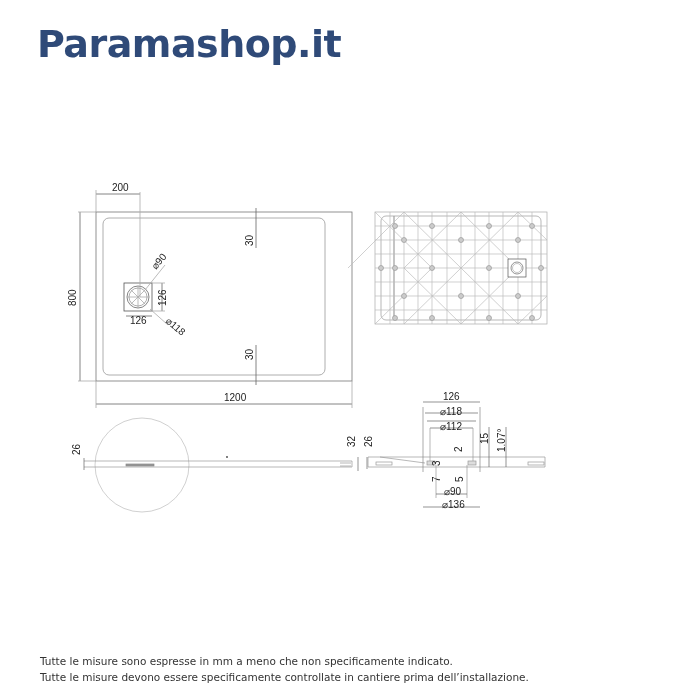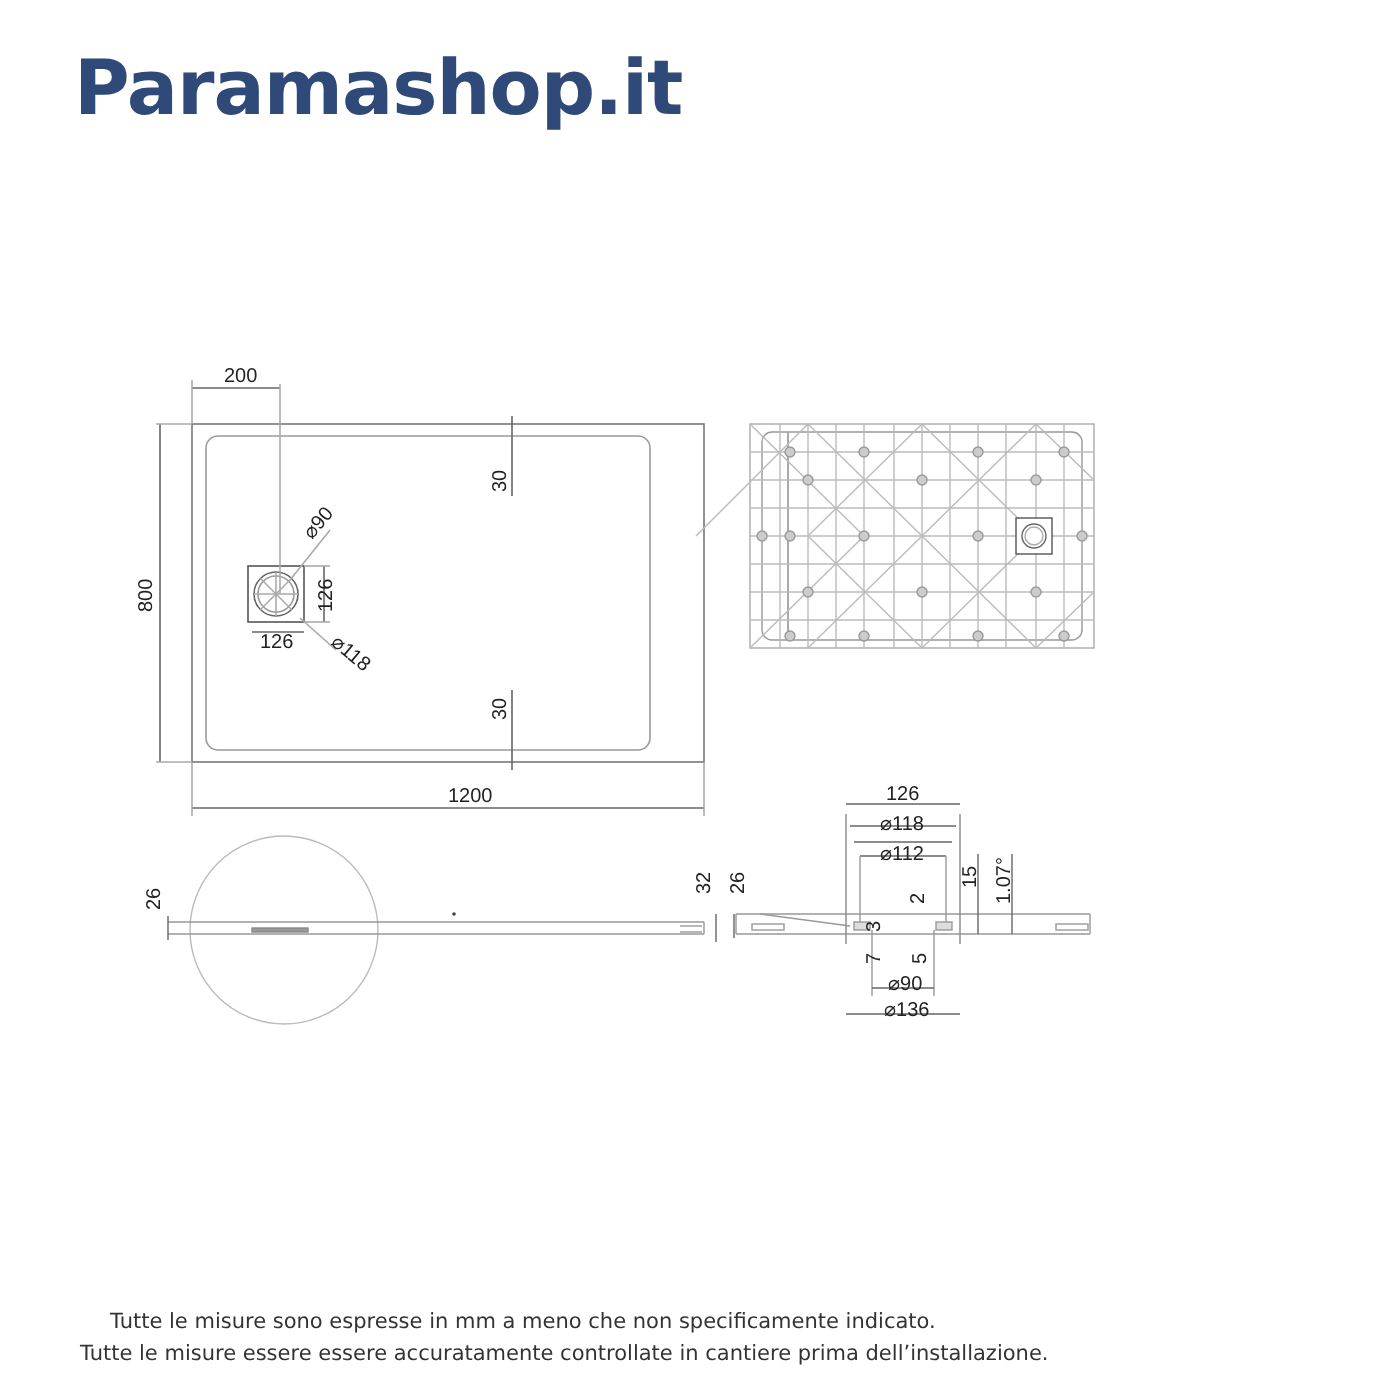--- a/index.html
+++ b/index.html
@@ -174,14 +174,14 @@
   <text class="dim" transform="translate(488,444) rotate(-90)"><tspan>15</tspan></text>
   <text class="dim" transform="translate(505,452) rotate(-90)"><tspan>1.07°</tspan></text>
   <text class="dim" transform="translate(462,452) rotate(-90)"><tspan>2</tspan></text>
   <text class="dim" transform="translate(440,466) rotate(-90)"><tspan>3</tspan></text>
   <text class="dim" transform="translate(440,482) rotate(-90)"><tspan>7</tspan></text>
   <text class="dim" transform="translate(463,482) rotate(-90)"><tspan>5</tspan></text>
   <text class="dim" x="444" y="495"><tspan>⌀90</tspan></text>
   <text class="dim" x="442" y="508"><tspan>⌀136</tspan></text>
 </svg>
 
-<div class="note" style="top:655px;margin-left:15px;">Tutte le misure sono espresse in mm a meno che non specificamente indicato.</div>
-<div class="note" style="top:671px;">Tutte le misure essere essere accuratamente controllate in cantiere prima dell’installazione.</div>
+<div class="note" style="top:655px;">Tutte le misure sono espresse in mm a meno che non specificamente indicato.</div>
+<div class="note" style="top:671px;">Tutte le misure devono essere specificamente controllate in cantiere prima dell’installazione.</div>
 
 </body></html>

